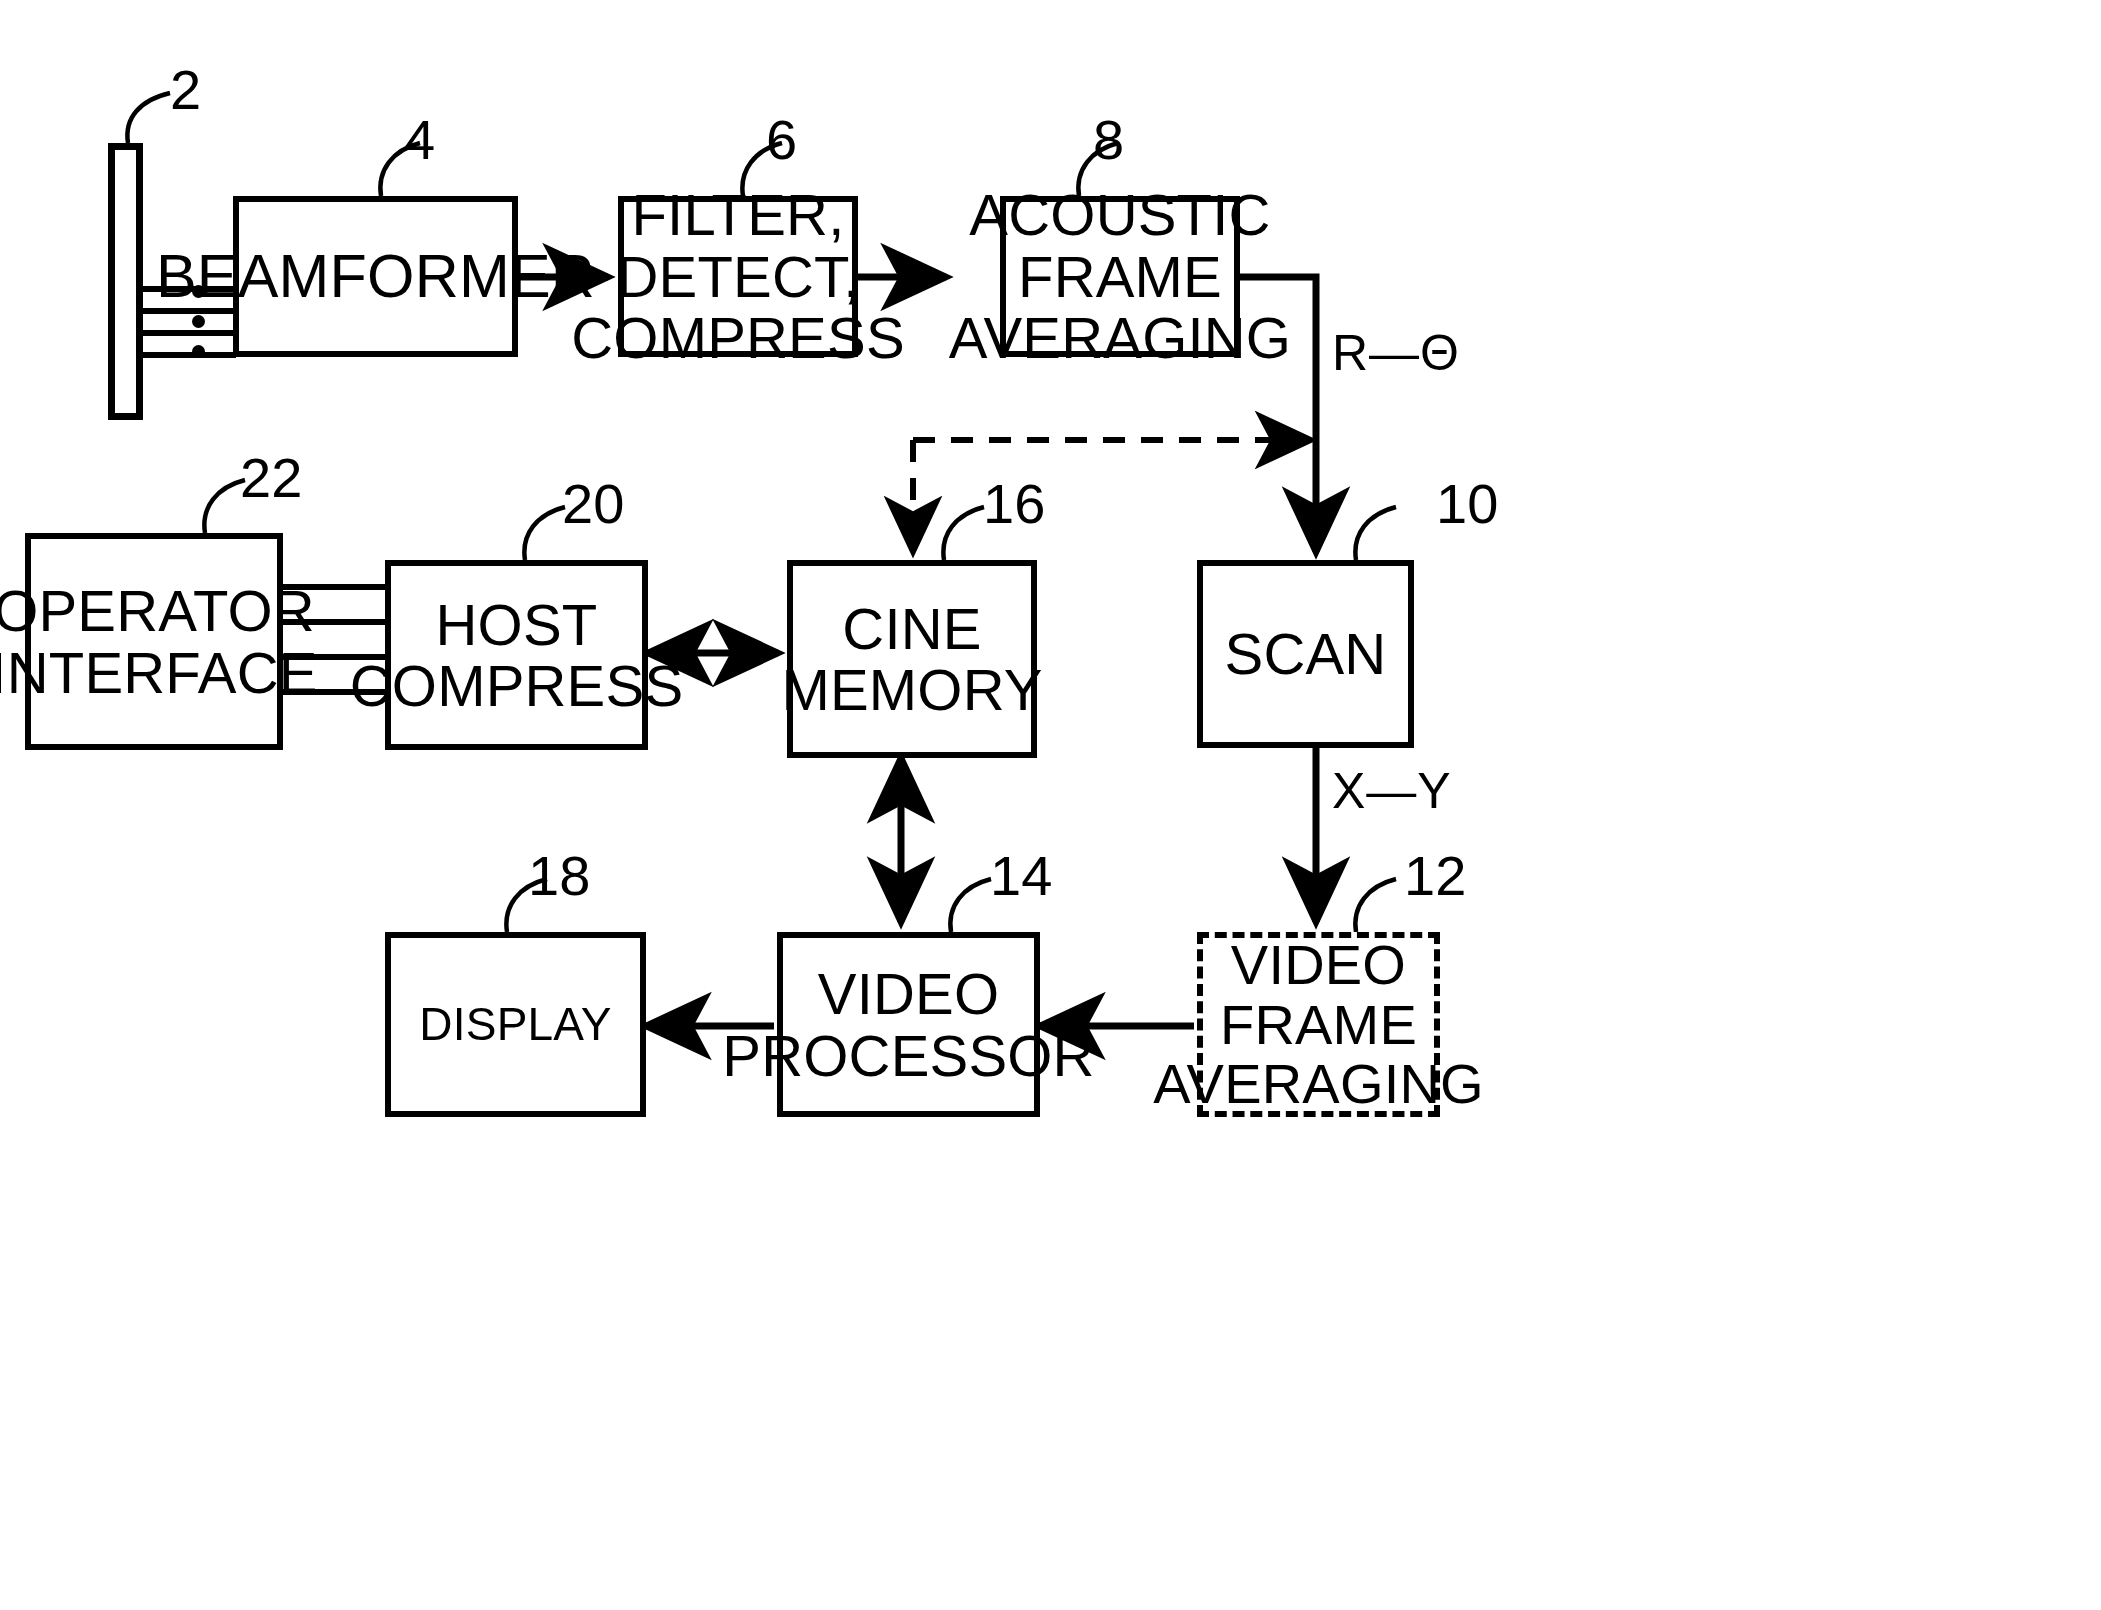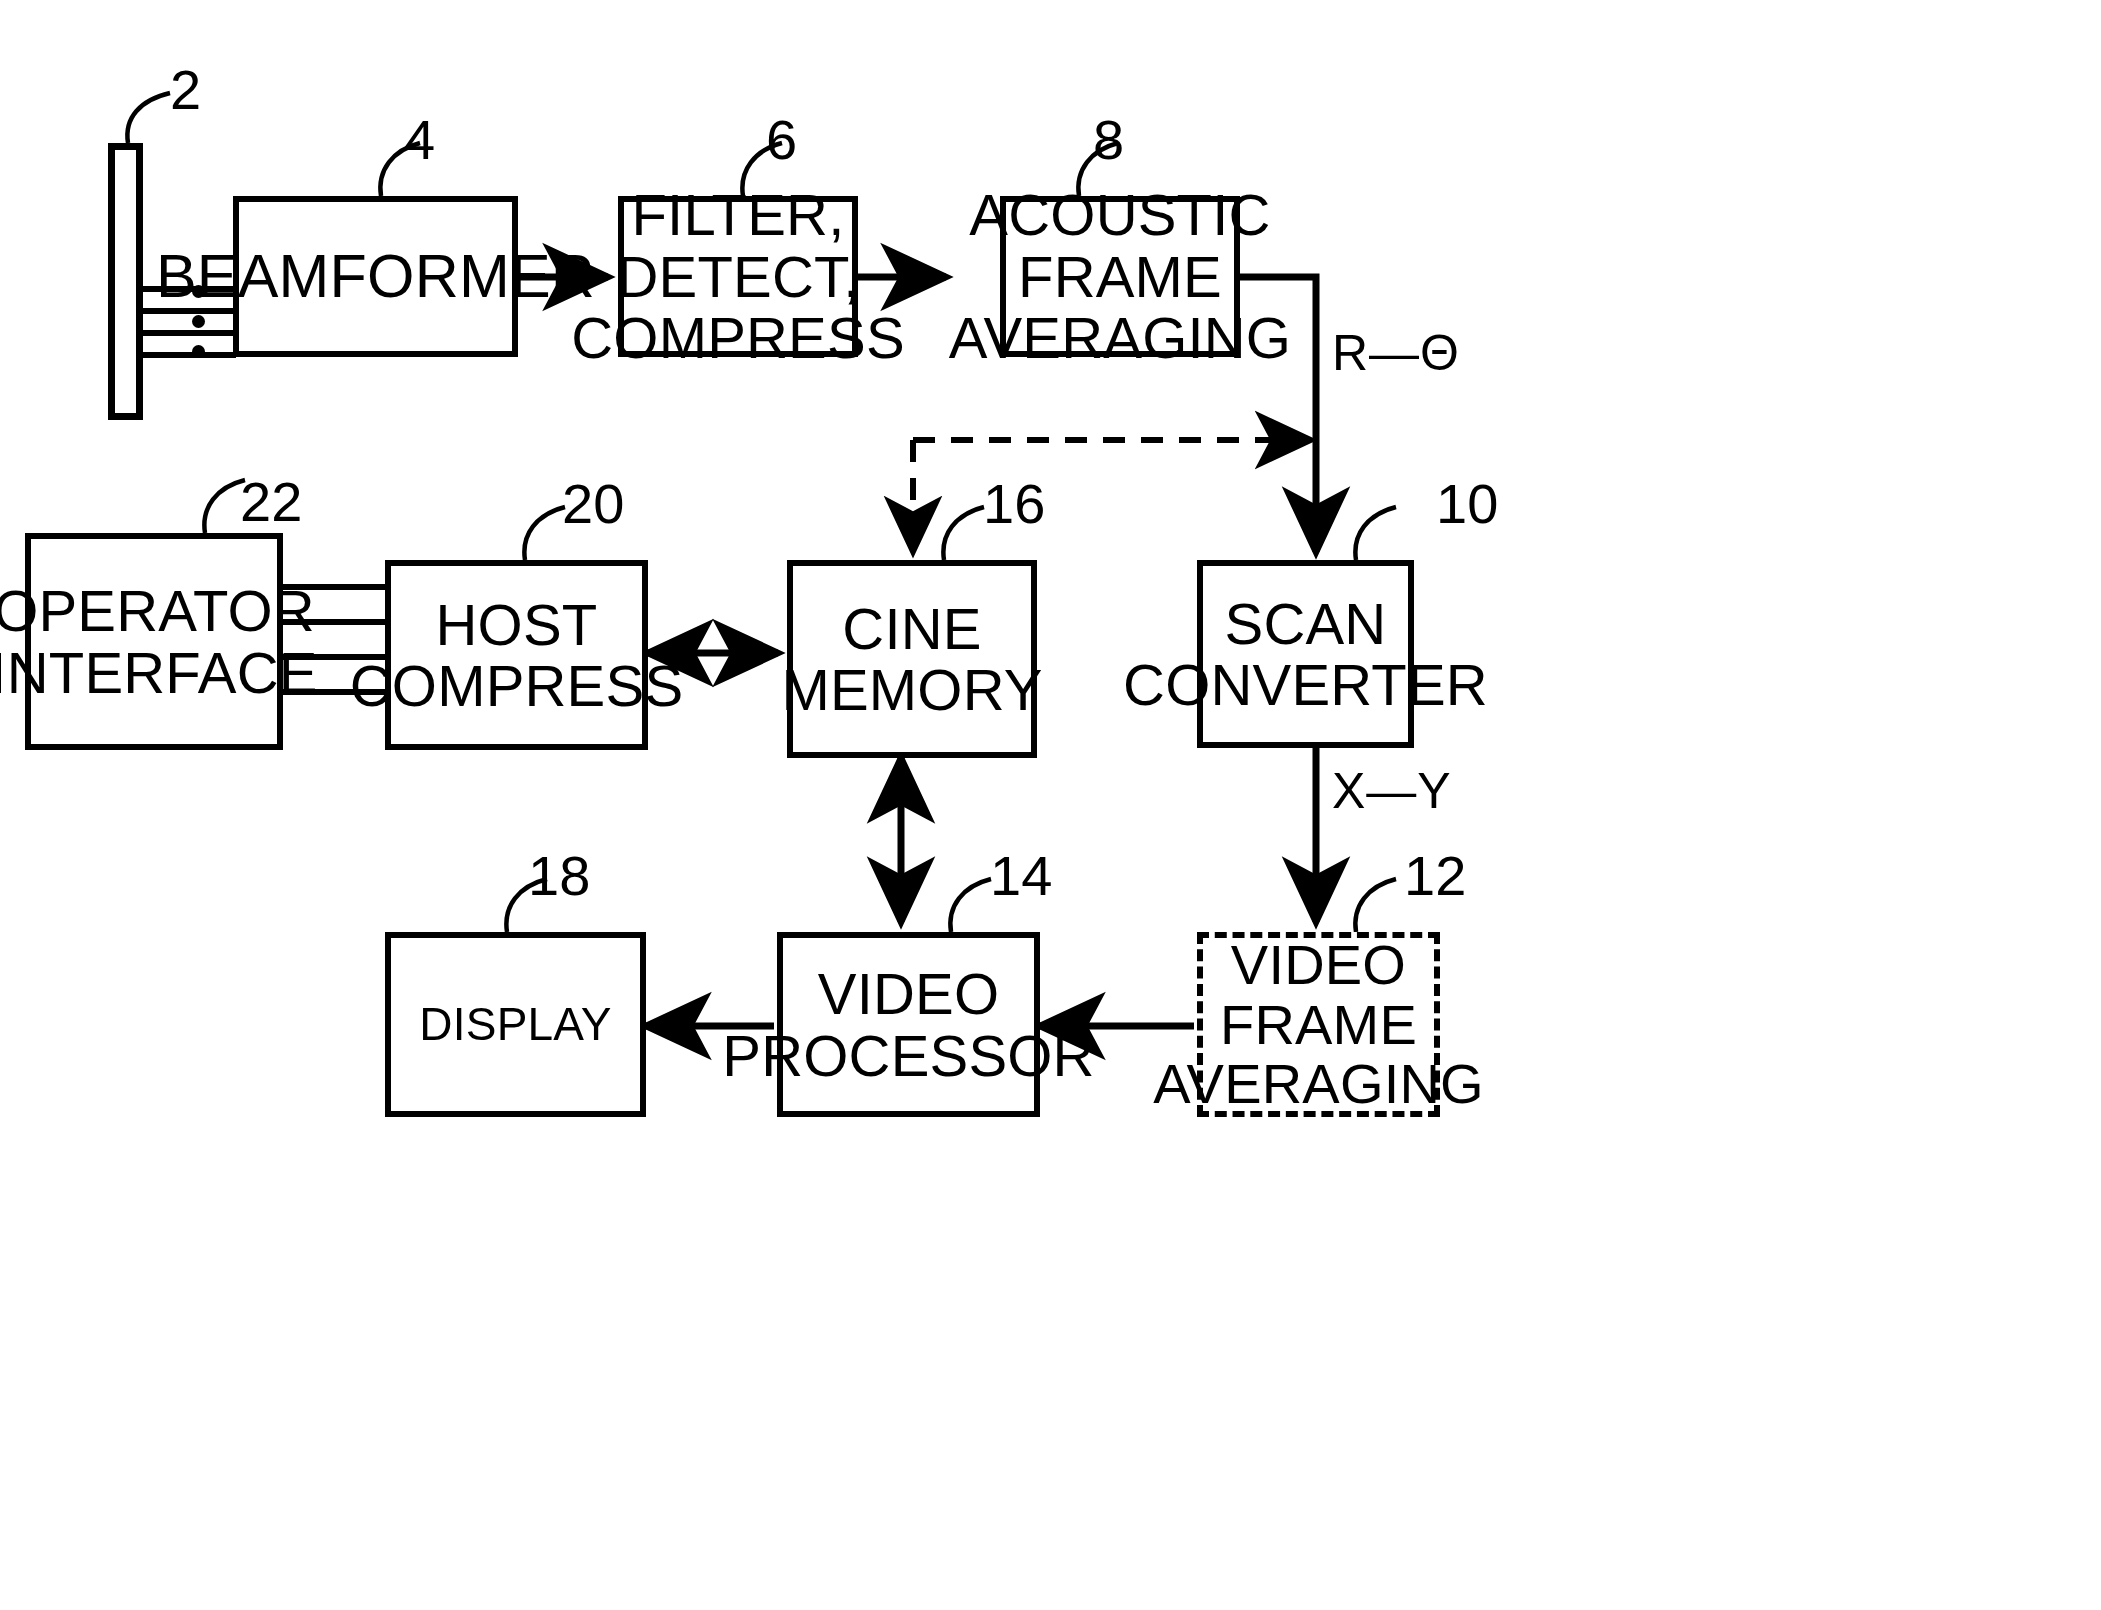--- a/index.html
+++ b/index.html
@@ -178,21 +178,20 @@
     <span class="line">COMPRESS</span>
   </div>
 
   <div class="node n-cine" style="left:787px; top:560px; width:250px; height:198px;">
     <span class="line">CINE</span>
     <span class="line">MEMORY</span>
   </div>
 
   <div class="node n-scan" style="left:1197px; top:560px; width:217px; height:188px;">
     <span class="line">SCAN</span>
-    <span class="line">CONVERTER</span>
   </div>
 
   <div class="node n-display" style="left:385px; top:932px; width:261px; height:185px;">
     <span class="line">DISPLAY</span>
   </div>
 
   <div class="node n-videoproc" style="left:777px; top:932px; width:263px; height:185px;">
     <span class="line">VIDEO</span>
     <span class="line">PROCESSOR</span>
   </div>
@@ -209,15 +208,15 @@
   <div class="ref" style="left:170px; top:62px;">2</div>
   <div class="ref" style="left:404px; top:112px;">4</div>
   <div class="ref" style="left:766px; top:112px;">6</div>
   <div class="ref" style="left:1093px; top:112px;">8</div>
   <div class="ref" style="left:1404px; top:476px;margin-left:32px;">10</div>
   <div class="ref" style="left:1404px; top:848px;">12</div>
   <div class="ref" style="left:990px; top:848px;">14</div>
   <div class="ref" style="left:983px; top:476px;">16</div>
   <div class="ref" style="left:528px; top:848px;">18</div>
   <div class="ref" style="left:562px; top:476px;">20</div>
-  <div class="ref" style="left:240px; top:450px;margin-top:24px;">22</div>
+  <div class="ref" style="left:240px; top:450px;">22</div>
 
 </div>
 
 </body></html>

